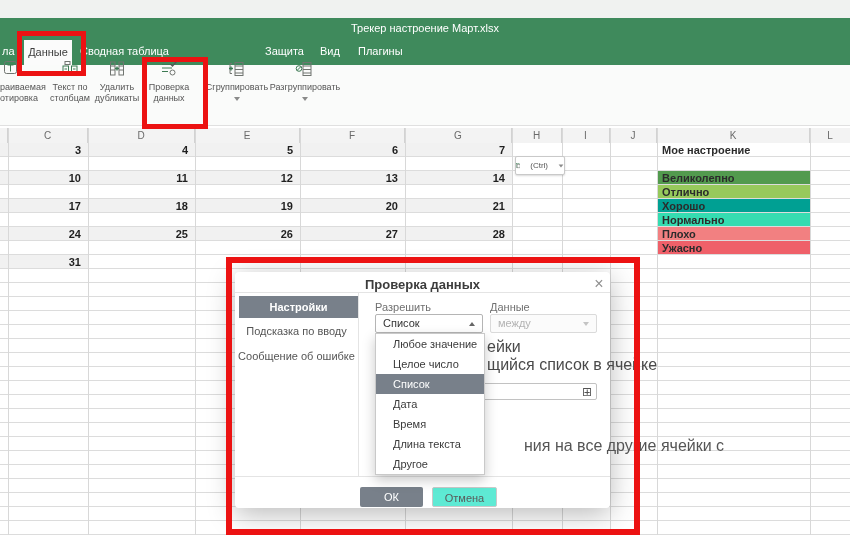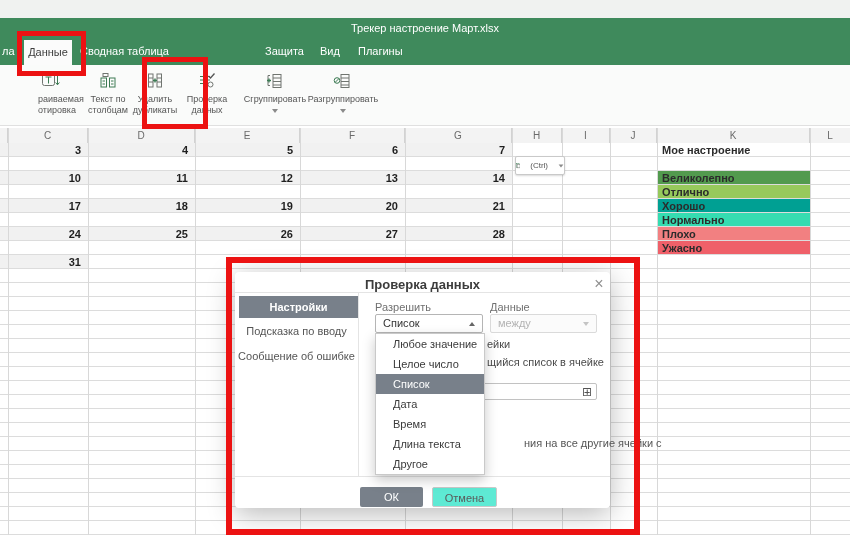--- a/index.html
+++ b/index.html
@@ -8,21 +8,21 @@
   .abs{position:absolute;}
   
   .topstrip{left:0;top:0;width:850px;height:18px;background:#f0f2f0;}
   .greenbar{left:0;top:18px;width:850px;height:47px;background:#3f8a5c;}
   .wtitle{left:0;top:22px;width:850px;text-align:center;color:#fff;font-size:11px;}
   .mtab{top:45px;color:#fff;font-size:11px;white-space:nowrap;cursor:default;}
   .mtab-active{left:24px;top:40px;width:48px;height:25px;background:#fbfbfb;
                color:#3d3d3d;font-size:11px;text-align:center;line-height:25px;}
   
   .toolbar{left:0;top:65px;width:850px;height:61px;background:#fafbfa;border-bottom:1px solid #e0e0e0;box-sizing:border-box;}
-  .tbtn{position:absolute;top:71px;height:56px;text-align:center;cursor:default;padding-left:38px;}
+  .tbtn{position:absolute;top:59px;height:56px;text-align:center;cursor:default;}
   .ticon{display:block;margin:0 auto;}
   .tlbl{font-size:9px;color:#555;line-height:10.5px;margin-top:3px;}
   .tri-down{width:0;height:0;border-left:3px solid transparent;border-right:3px solid transparent;
             border-top:4px solid #8a8a8a;display:inline-block;}
   .tri-up{width:0;height:0;border-left:3px solid transparent;border-right:3px solid transparent;
           border-bottom:4px solid #666;display:inline-block;}
   
   .colhdr{top:128px;height:15px;background:#f3f3f3;border-right:1px solid #d2d2d2;
           box-sizing:border-box;text-align:center;font-size:10px;color:#6a6a6a;line-height:15px;}
   .hdrtopline{left:0;top:128px;width:850px;height:1px;background:#c9c9c9;}
@@ -47,21 +47,21 @@
   .dline-h{background:#e4e4e4;height:1px;z-index:21;}
   .dline-v{background:#e4e4e4;width:1px;z-index:21;}
   .dtab{z-index:21;font-size:11px;color:#555;width:123px;left:235px;text-align:center;cursor:default;}
   .dtab-active{left:239px;top:296px;width:119px;height:22px;background:#78808a;color:#fff;
                font-weight:bold;line-height:22px;z-index:21;text-align:center;font-size:11px;cursor:default;}
   .dlabel{z-index:21;font-size:11px;color:#707070;}
   .select{z-index:21;height:19px;border:1px solid #b5b5b5;border-radius:2px;background:#fff;
           box-sizing:border-box;font-size:11px;color:#333;line-height:17px;padding-left:7px;}
   .select.disabled{border-color:#dadada;background:#fbfbfb;color:#b3b3b3;}
   .selcaret{position:absolute;right:7px;top:7px;}
-  .frag{z-index:21;font-size:11px;color:#4a4a4a;white-space:nowrap;}
+  .frag{z-index:21;font-size:16px;color:#4a4a4a;white-space:nowrap;}
   .srcfield{z-index:21;left:375px;top:383px;width:222px;height:17px;border:1px solid #c2c2c2;
             border-radius:2px;box-sizing:border-box;background:#fff;}
   .srcicon{position:absolute;right:4px;top:1px;font-size:12px;color:#555;line-height:14px;}
   .dropdown{left:375px;top:333px;width:108px;background:#fff;border:1px solid #c9c9c9;
             box-shadow:0 5px 12px rgba(0,0,0,.22);z-index:25;}
   .opt{height:20px;line-height:20px;padding-left:17px;font-size:11px;color:#3a3a3a;cursor:default;white-space:nowrap;}
   .opt.sel{background:#78808a;color:#fff;}
   .dbtn{z-index:21;height:20px;line-height:20px;text-align:center;font-size:11px;border-radius:2px;cursor:default;}
   .dbtn.ok{left:360px;top:487px;width:63px;background:#78808a;color:#fff;}
   .dbtn.cancel{left:432px;top:487px;width:65px;background:#5eead4;border:1px solid #c9c9c9;color:#5a5a5a;box-sizing:border-box;}

